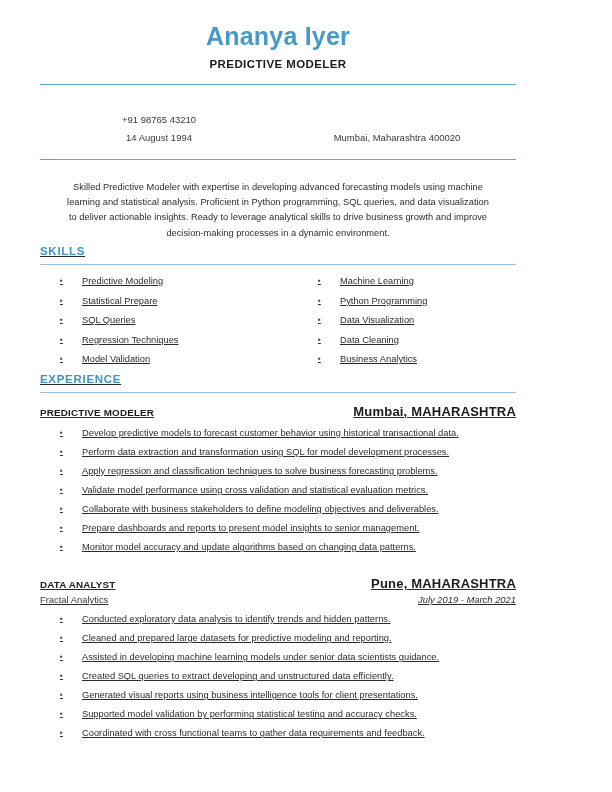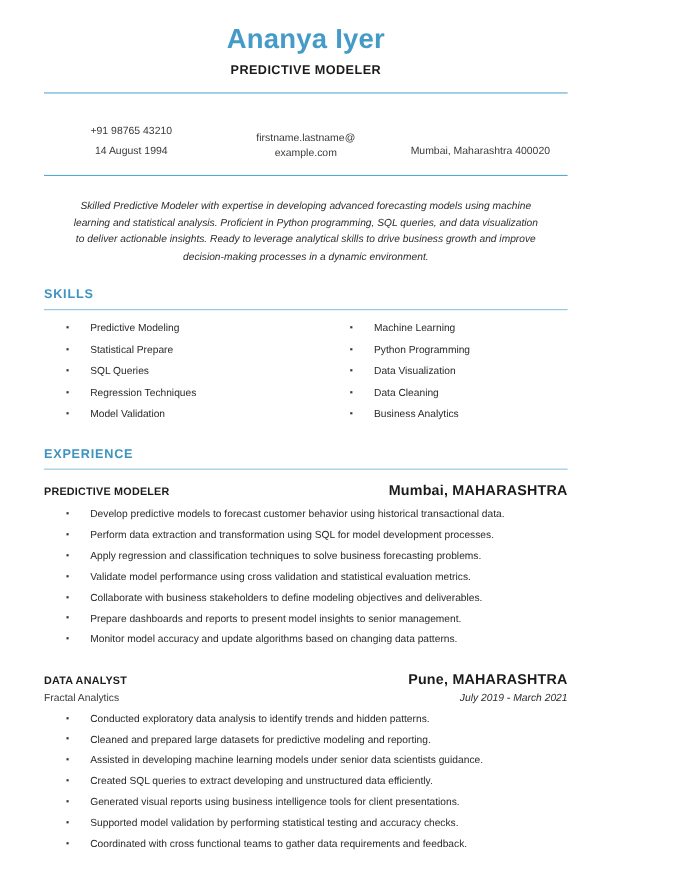--- a/index.html
+++ b/index.html
@@ -80,29 +80,29 @@
     padding-top: 4px;
   }
   .contact-line {
     display: block;
   }
 
   
   .summary {
     padding: 20px 22px 4px 22px;
     font-size: 9.3px;
-    font-style: italic;
     line-height: 1.65;
     color: #2d2d2d;
     text-align: center;
   }
 
   
   .section {
-    margin-top: 17px;
+    margin-top: 0;
+    text-decoration: underline;
   }
   .section-title {
     font-size: 11.5px;
     font-weight: bold;
     color: #3E93C0;
     letter-spacing: 0.7px;
   }
   .rule-light {
     height: 0;
     border-top: 1.3px solid #8EC4DF;
@@ -198,23 +198,20 @@
     <div class="job-title">PREDICTIVE MODELER</div>
   </div>
 
   <div class="rule-strong"></div>
 
   <div class="contact">
     <div class="contact-col left">
       <span class="contact-line">+91 98765 43210</span>
       <span class="contact-line">14 August 1994</span>
     </div>
-    <div class="contact-col middle">
-      <span class="contact-line">firstname.lastname@example.com</span>
-    </div>
     <div class="contact-col right">
       <span class="contact-line">Mumbai, Maharashtra 400020</span>
     </div>
   </div>
 
   <div class="rule-strong lower"></div>
 
   <div class="summary">Skilled Predictive Modeler with expertise in developing advanced forecasting models using machine learning and statistical analysis. Proficient in Python programming, SQL queries, and data visualization to deliver actionable insights. Ready to leverage analytical skills to drive business growth and improve decision-making processes in a dynamic environment.</div>
 
   <div class="section">

